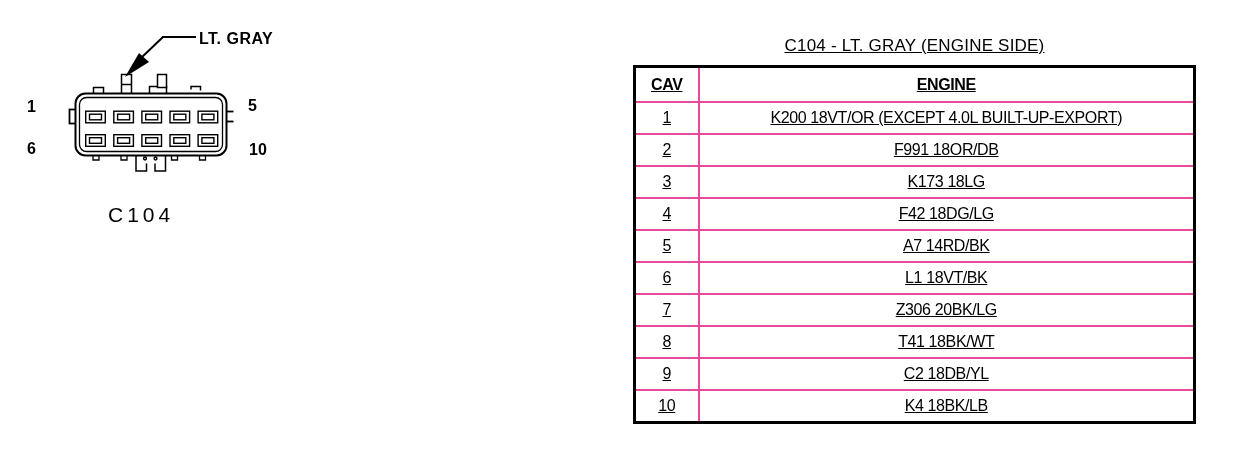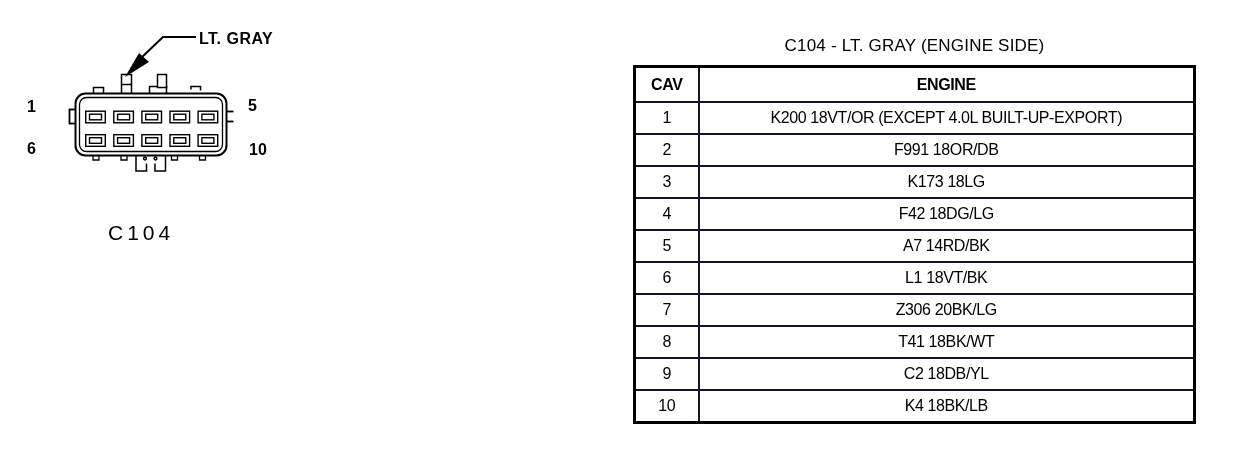--- a/index.html
+++ b/index.html
@@ -14,39 +14,39 @@
   }
   
   .diagram { position: absolute; left: 0; top: 0; width: 320px; height: 280px; text-align: right; }
   .diagram svg { position: absolute; left: 0; top: 0; }
   .lbl { position: absolute; color: #000; white-space: nowrap; }
   .lbl-callout { left: 199px; top: 30px;  font-size: 16px; font-weight: 600; letter-spacing: 0.5px; }
   .lbl-pin1    { left: 27px;  top: 98px;  font-size: 16px; font-weight: 600; }
   .lbl-pin5    { left: 248px; top: 97px;  font-size: 16px; font-weight: 600; }
   .lbl-pin6    { left: 27px;  top: 140px; font-size: 16px; font-weight: 600; }
   .lbl-pin10   { left: 249px; top: 141px; font-size: 16px; font-weight: 600; }
-  .lbl-cid     { left: 108px; top: 221px; font-size: 21px; letter-spacing: 4px; }
+  .lbl-cid     { left: 108px; top: 203px; font-size: 21px; letter-spacing: 4px; }
   
-  .table-section { position: absolute; left: 633px; top: 36px; width: 563px; }
+  .table-section { position: absolute; left: 633px; top: 36px; width: 563px; text-decoration: underline; }
   .table-title {
     width: 100%;
     text-align: center;
     font-size: 17px;
     letter-spacing: 0.2px;
     margin-bottom: 9px;
     white-space: nowrap;
   }
   table.pinout {
     border-collapse: collapse;
     table-layout: fixed;
     width: 563px;
     border: 3px solid #000;
   }
   table.pinout th, table.pinout td {
-    border: 2px solid #0f172a;
+    border: 2px solid #ec4899;
     font-size: 16px;
     letter-spacing: -0.4px;
     padding: 0;
     vertical-align: middle;
     overflow: hidden;
     white-space: nowrap;
   }
   table.pinout th { height: 33px; font-weight: 600; text-align: center; }
   table.pinout td { height: 30px; }
   .col-cav { width: 64px; }

